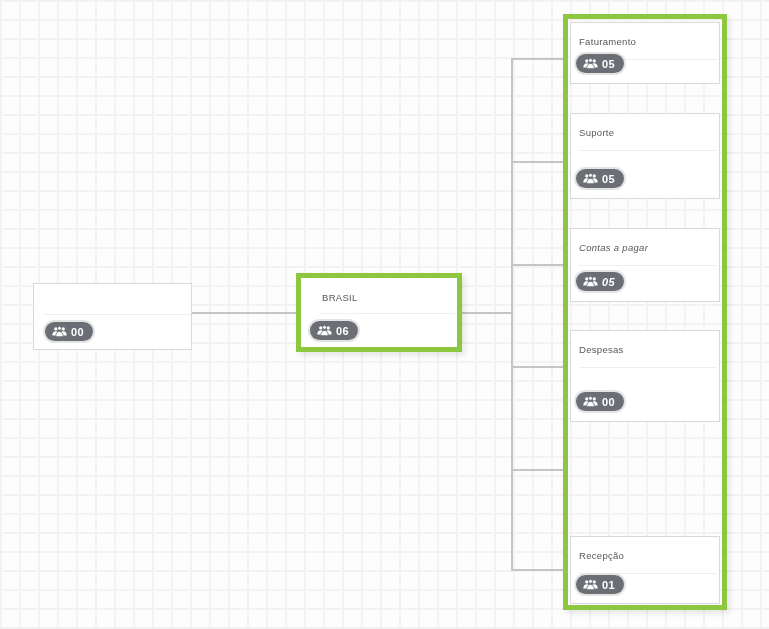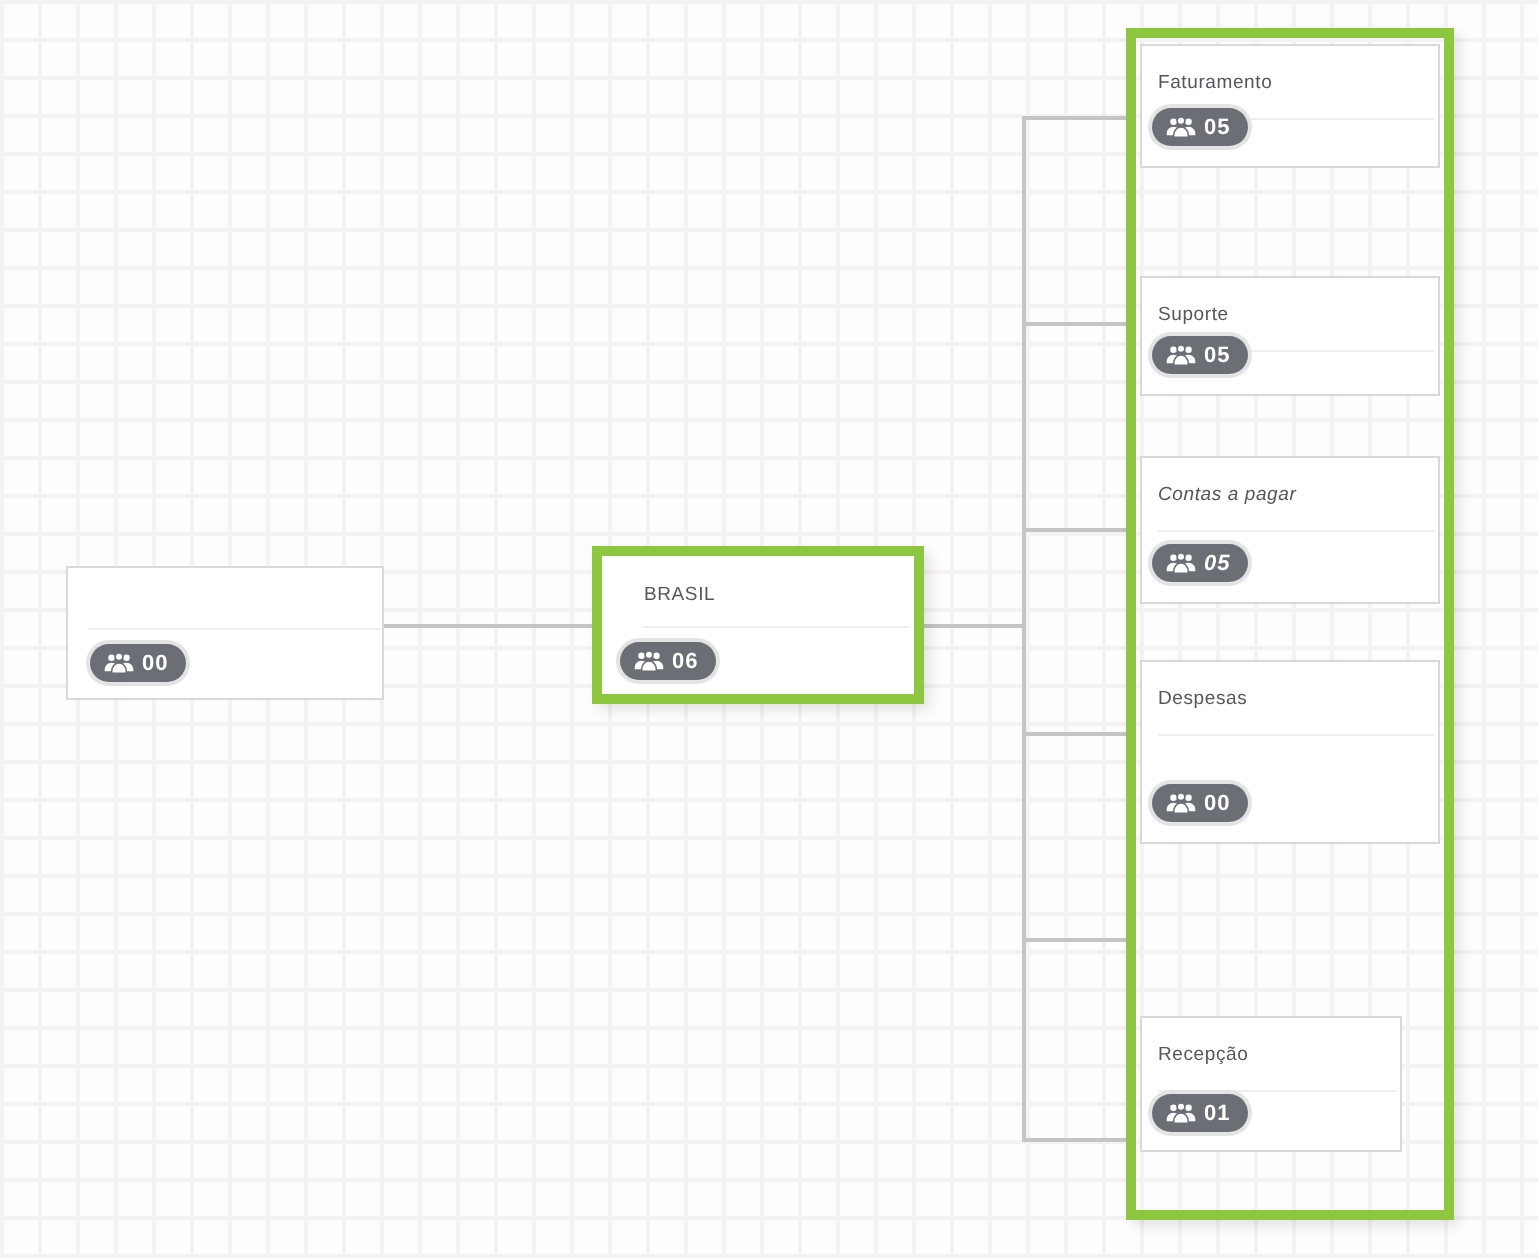--- a/index.html
+++ b/index.html
@@ -117,21 +117,21 @@
               <path d="M11.5 13.2C11.5 9.9 13.7 7.8 16.5 7.8C19.3 7.8 21.5 9.9 21.5 13.2L21.5 14L11.5 14Z"></path>
               <circle cx="11" cy="3.4" r="2.8" stroke="#6b6f75" stroke-width="1.2"></circle>
               <path d="M5.6 14.4C5.6 10.6 8 8 11 8C14 8 16.4 10.6 16.4 14.4L16.4 15.6L5.6 15.6Z" stroke="#6b6f75" stroke-width="1.2"></path>
             </g>
           </svg>
       </span>
       <span>05</span>
     </div>
   </div>
 
-  <div class="node-card child-card" style="left:570px;top:138px;width:150px;height:60px;text-decoration:underline;">
+  <div class="node-card child-card" style="left:570px;top:113px;width:150px;height:86px;text-decoration:underline;">
     <div class="node-title">Suporte</div>
     <div class="divider"></div>
     <div class="badge">
       <span>
         <svg viewBox="0 0 22 16" width="15" height="11">
             <g fill="#ffffff">
               <circle cx="5.5" cy="4.2" r="2.4"></circle>
               <circle cx="16.5" cy="4.2" r="2.4"></circle>
               <path d="M0.5 13.2C0.5 9.9 2.7 7.8 5.5 7.8C8.3 7.8 10.5 9.9 10.5 13.2L10.5 14L0.5 14Z"></path>
               <path d="M11.5 13.2C11.5 9.9 13.7 7.8 16.5 7.8C19.3 7.8 21.5 9.9 21.5 13.2L21.5 14L11.5 14Z"></path>
@@ -178,21 +178,21 @@
               <circle cx="11" cy="3.4" r="2.8" stroke="#6b6f75" stroke-width="1.2"></circle>
               <path d="M5.6 14.4C5.6 10.6 8 8 11 8C14 8 16.4 10.6 16.4 14.4L16.4 15.6L5.6 15.6Z" stroke="#6b6f75" stroke-width="1.2"></path>
             </g>
           </svg>
       </span>
       <span>00</span>
     </div>
   </div>
 
 
-  <div class="node-card child-card" style="left:570px;top:508px;width:131px;height:68px;padding-left:33px;">
+  <div class="node-card child-card" style="left:570px;top:536px;width:150px;height:68px;padding-left:33px;">
     <div class="node-title">Recepção</div>
     <div class="divider"></div>
     <div class="badge" style="bottom:9px;">
       <span>
         <svg viewBox="0 0 22 16" width="15" height="11">
             <g fill="#ffffff">
               <circle cx="5.5" cy="4.2" r="2.4"></circle>
               <circle cx="16.5" cy="4.2" r="2.4"></circle>
               <path d="M0.5 13.2C0.5 9.9 2.7 7.8 5.5 7.8C8.3 7.8 10.5 9.9 10.5 13.2L10.5 14L0.5 14Z"></path>
               <path d="M11.5 13.2C11.5 9.9 13.7 7.8 16.5 7.8C19.3 7.8 21.5 9.9 21.5 13.2L21.5 14L11.5 14Z"></path>

